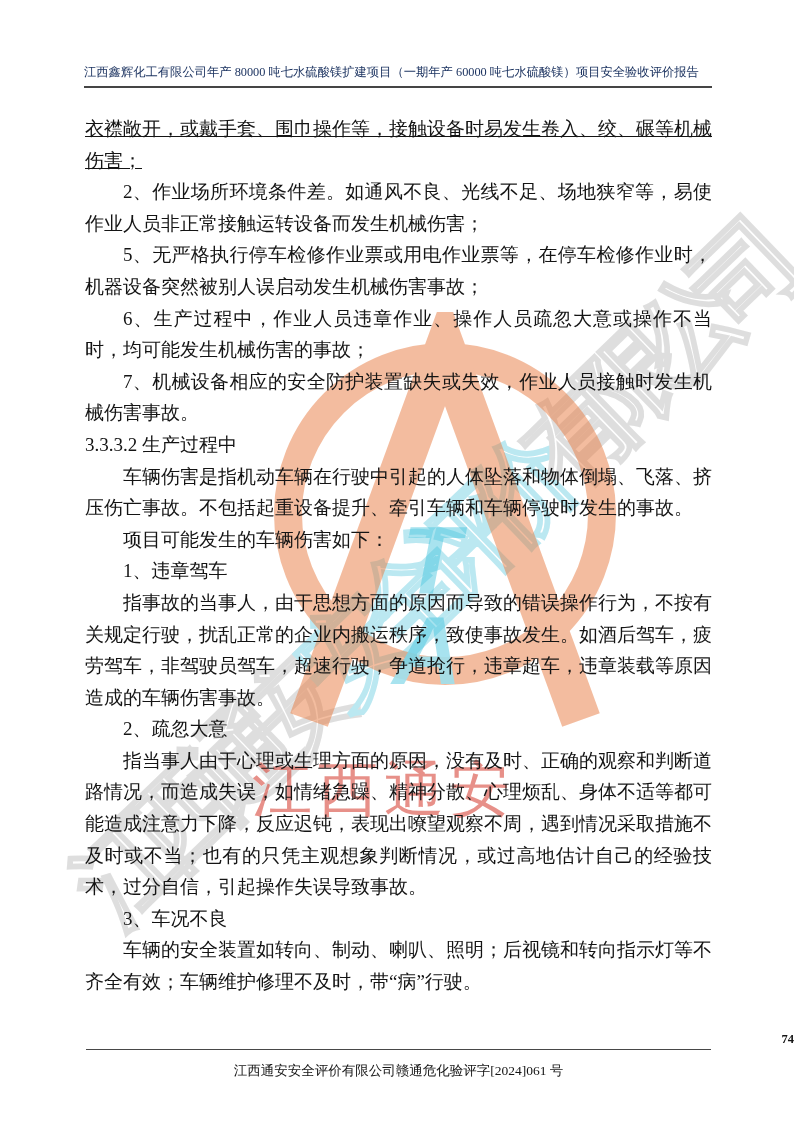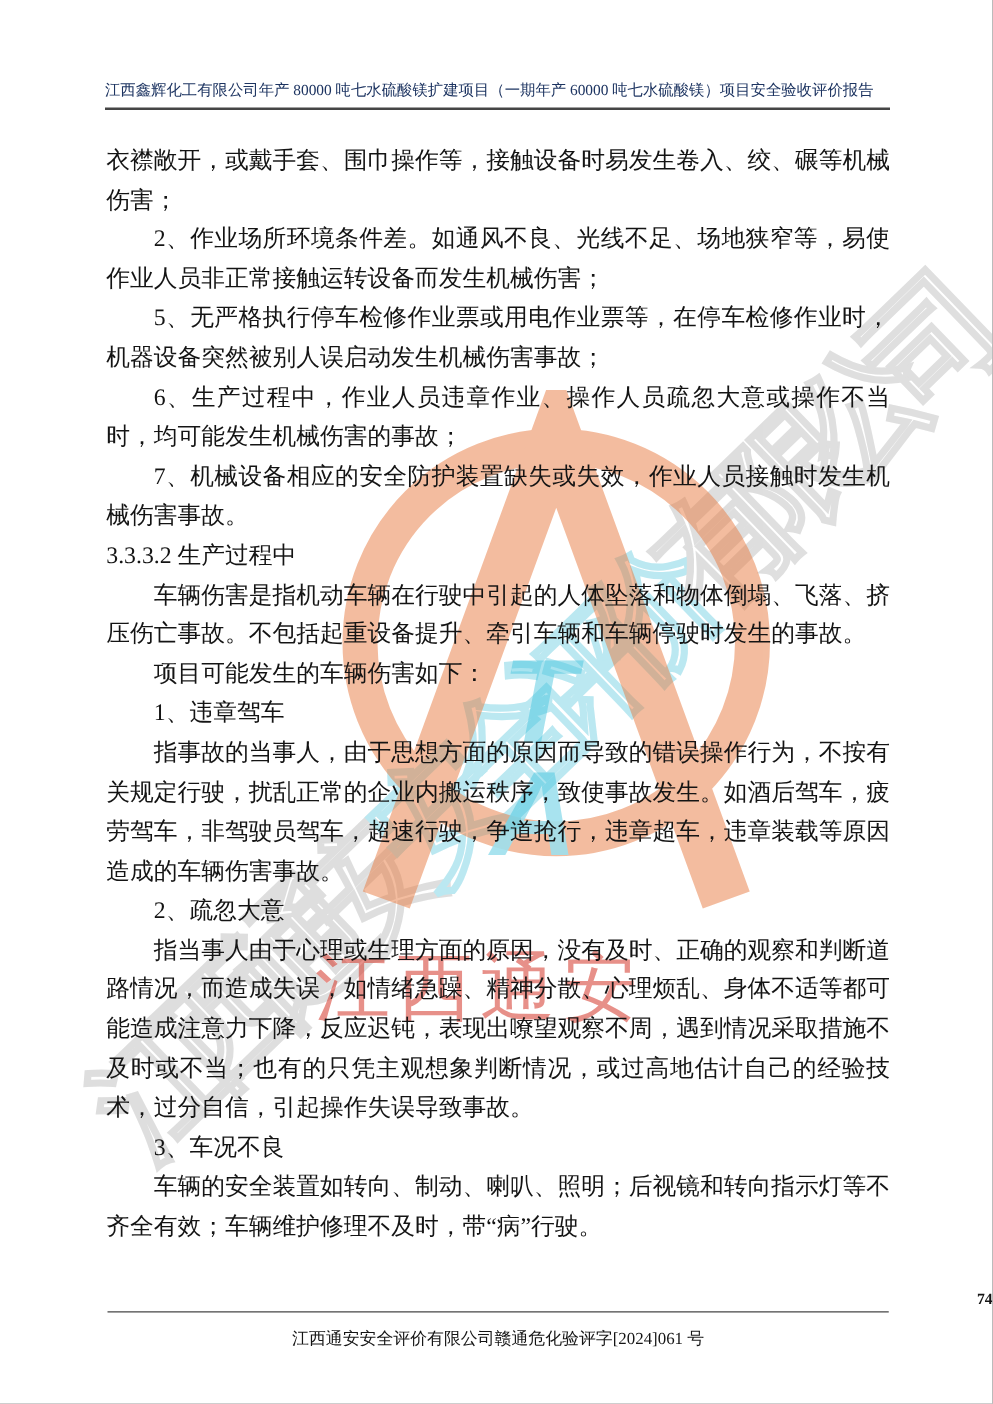--- a/index.html
+++ b/index.html
@@ -23,21 +23,21 @@
   }
   
   .content{
     position:absolute;top:113px;left:85px;width:627px;
     font-size:19px;line-height:31.6px;
     color:var(--body-text,#141414);
     text-align:justify;
     z-index:2;
   }
   .para{margin:0;text-indent:2em;}
-  .para.plain{text-indent:0;}
+  .para.plain{text-indent:0;text-decoration:underline;}
   .para.heading{text-indent:0;}
   
   .watermark{position:absolute;inset:0;z-index:1;pointer-events:none;}
   .wm-diagonal{
     position:absolute;left:-170px;top:515px;width:1200px;height:130px;
     display:flex;justify-content:center;align-items:center;
     transform:rotate(-44deg);
     font-size:104px;font-weight:bold;letter-spacing:-26px;
     opacity:.5;
     font-family:"Liberation Serif","DejaVu Serif",serif;

